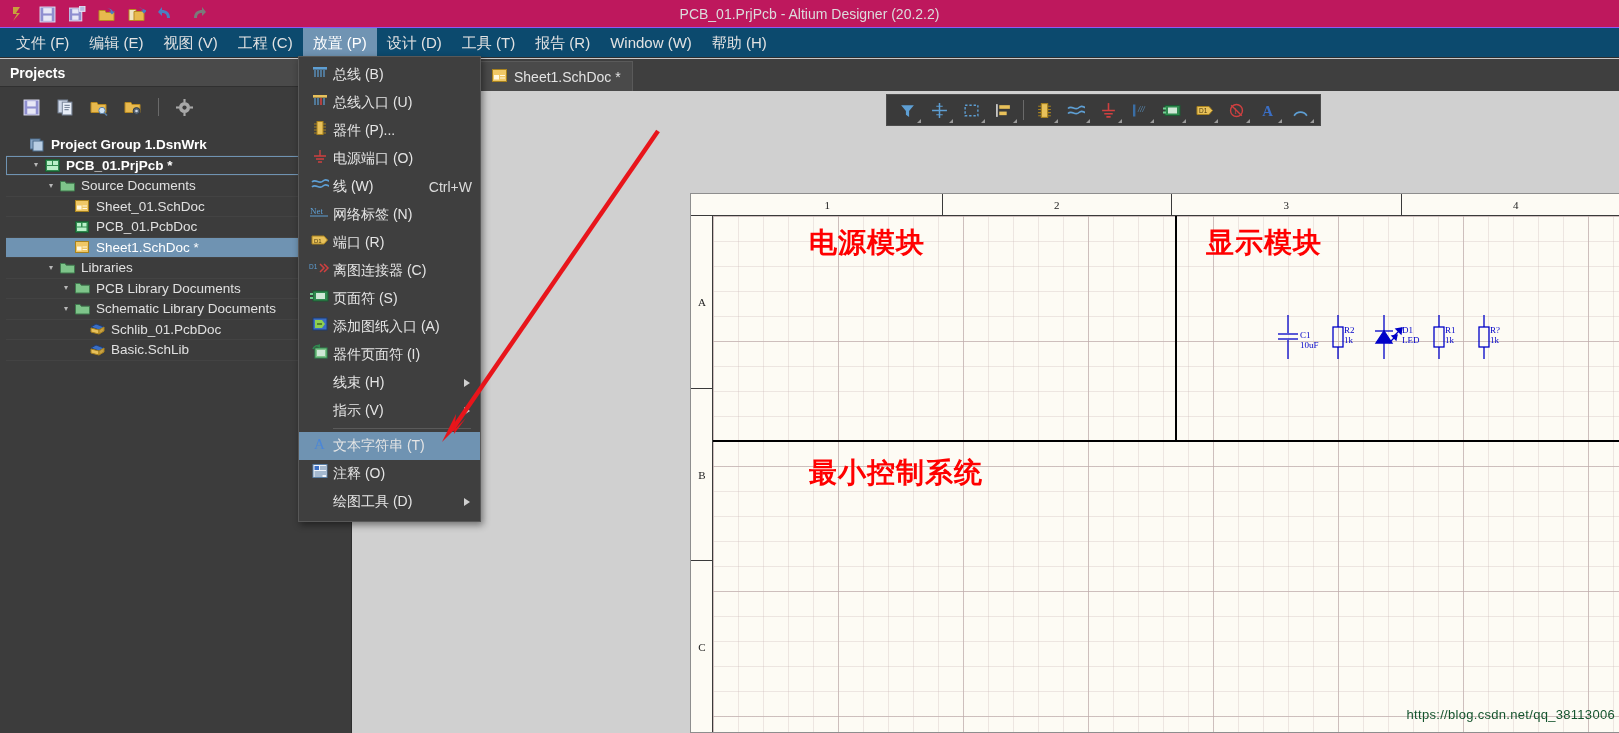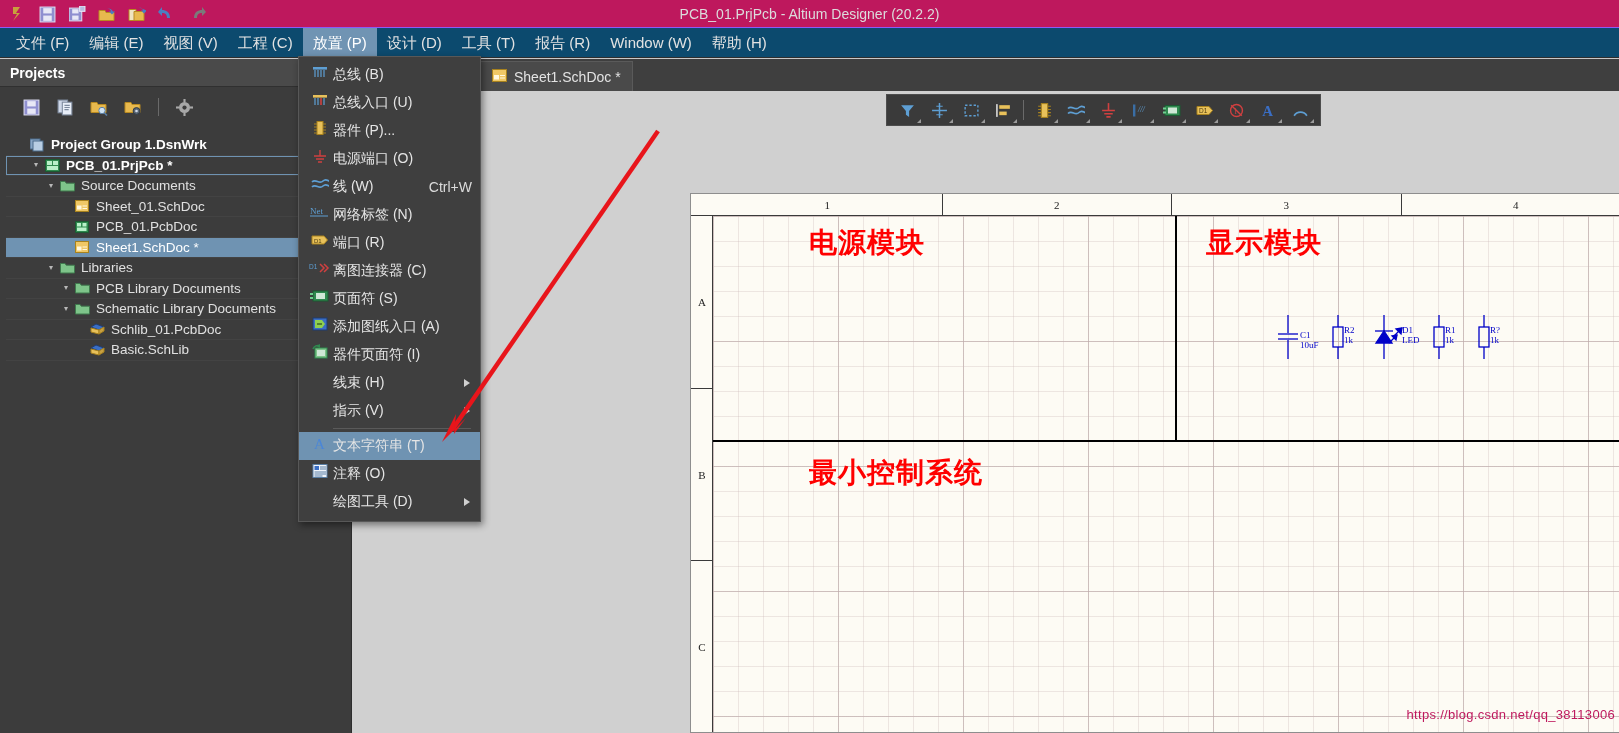--- a/index.html
+++ b/index.html
@@ -134,21 +134,21 @@
       #fdfbf4;
   }
   .blk-label{
     position:absolute; color:#ff0000; font-size:28px; font-weight:bold;
     white-space:nowrap; letter-spacing:1px;
   }
   .divider-v{ position:absolute; background:#000; width:2px; }
   .divider-h{ position:absolute; background:#000; height:2px; }
 
   .wm{
-    position:absolute; right:14px; bottom:10px; color:#be185d; font-size:13px;
+    position:absolute; right:14px; bottom:10px; color:#14532d; font-size:13px;
     letter-spacing:.3px; white-space:nowrap;
   }
 
   
   .floatbar{
     position:absolute; left:886px; top:94px; height:32px;
     background:#3a3a3a; border:1px solid #4d4d4d;
     display:flex; align-items:center; padding:0 5px; gap:2px; z-index:6;
   }
   .floatbar .fbtn{

